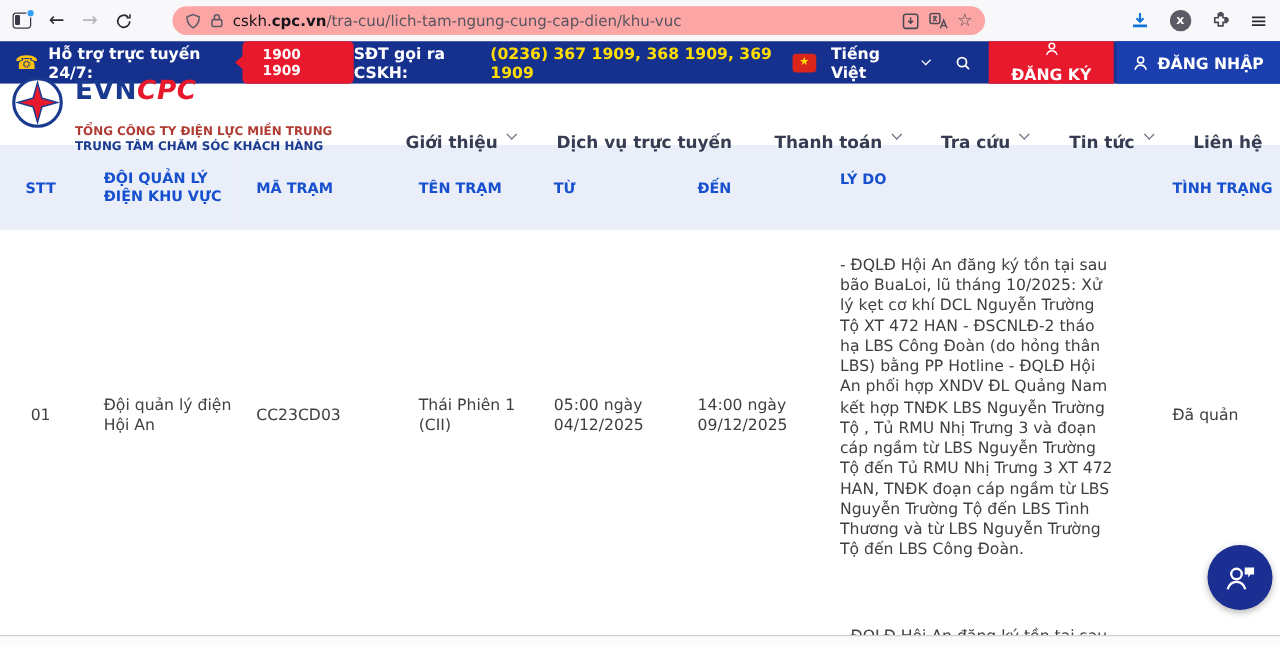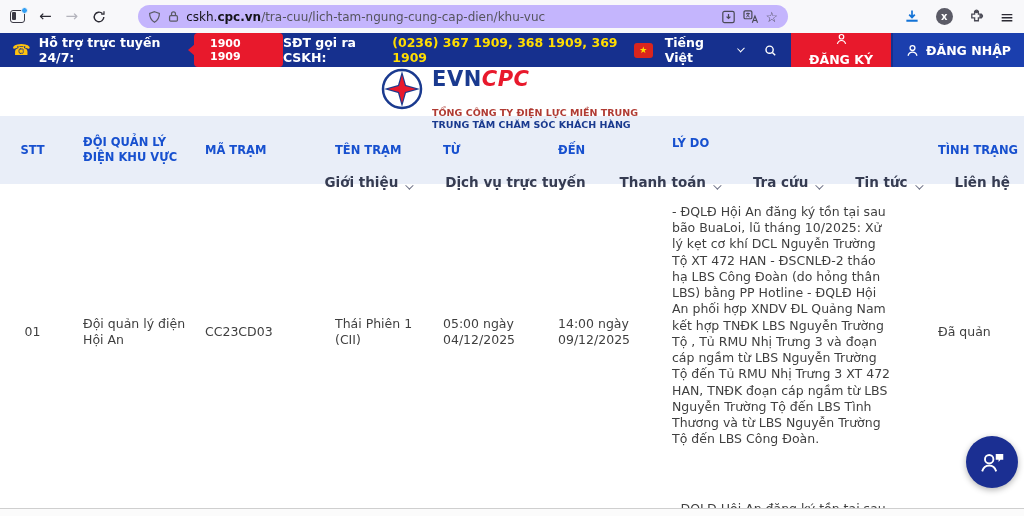--- a/index.html
+++ b/index.html
@@ -13,21 +13,21 @@
     height:33px; background:#f8f8fa; display:flex; align-items:center;
     padding:0 10px; gap:14px; color:#2b2a33;
   }
   .chrome .navbtn{ font-size:15px; line-height:1; color:#2b2a33; }
   .chrome .navbtn.disabled{ color:#b4b4bc; }
   .tabicon{ position:relative; width:15px; height:13px; border:1.6px solid #3a3944; border-radius:3px; }
   .tabicon::before{ content:""; position:absolute; left:1px; top:1px; width:4px; height:8px; background:#3a3944; border-radius:1px; }
   .tabicon .dot{ position:absolute; right:-4px; top:-4px; width:7px; height:7px; border-radius:50%; background:#0df; background:#33a0f4; border:1.5px solid #f8f8fa; }
   .urlbar{
     flex:0 0 auto; width:650px; height:23px; margin-left:18px;
-    background:#c4b5fd; border-radius:12px; display:flex; align-items:center;
+    background:#fca5a5; border-radius:12px; display:flex; align-items:center;
     padding:0 10px; gap:7px; font-size:12px; color:#15141a;
   }
   .urlbar .path{ color:#55545e; }
   .urlbar .dom b{ font-weight:bold; }
   .urlbar .spacer{ flex:1; }
   .urlbar svg, .chrome svg{ display:block; }
   .chrome-right{ margin-left:auto; display:flex; align-items:center; gap:16px; }
   .circlex{ width:17px; height:17px; border-radius:50%; background:#5b5b66; color:#fff;
     font-size:10px; font-weight:bold; display:flex; align-items:center; justify-content:center; }
   .hamburger{ font-size:17px; color:#2b2a33; }
@@ -55,31 +55,31 @@
     border-bottom:1.5px solid currentColor; transform:rotate(45deg) translateY(-2px); margin-left:5px; }
   .search-btn{ margin:0 14px 0 16px; }
   .auth-btn{
     height:34px; display:flex; align-items:center; justify-content:center; gap:7px;
     font-size:12.5px; font-weight:bold; color:#fff; flex:0 0 auto;
   }
   .auth-register{ width:100px; background:#e8192c;flex-direction:column; }
   .auth-login{ width:131px; background:#1b3fae; margin-left:2px; }
   
   .siteheader{
-    height:49px; background:#fff; display:flex; align-items:center; padding:0 14px 0 8px;flex-direction:column;
+    height:49px; background:#fff; display:flex; align-items:center; padding:0 14px 0 8px;
   }
   .logo{ display:flex; align-items:flex-start; gap:8px; }
   .logo-text .brand{ font-size:21px; font-weight:bold; font-style:italic; letter-spacing:.5px; }
   .logo-text .brand .evn{ color:#1a3a8f; font-style:normal; }
   .logo-text .brand .cpc{ color:#e8192c; }
   .logo-text .l1{ font-size:9.5px; font-weight:bold; color:#b03b33; margin-top:16px; }
   .logo-text .l2{ font-size:9.5px; font-weight:bold; color:#1a3a8f; margin-top:1px; }
   .mainnav{ margin-left:auto; display:flex; align-items:center; gap:34px; color:#363c52;
     font-size:13.5px; font-weight:bold; white-space:nowrap; }
-  .mainnav .navitem{ display:flex; align-items:flex-end;margin-top:44px; }
+  .mainnav .navitem{ display:flex; align-items:flex-start;margin-top:44px; }
   .mainnav .chev{ color:#6b6f85; margin-left:7px; }
   
   table.outage{ width:1024px; border-collapse:collapse; table-layout:fixed; }
   table.outage thead td{
     background:#e9eef8; color:#1750cf; font-weight:bold; font-size:11.5px;
     height:46px; vertical-align:middle; text-transform:uppercase;
   }
   table.outage td{ font-size:12.5px; color:#3f3f3f; vertical-align:middle; line-height:1.3; }
   td.c-stt{ text-align:center; }
   td.c-team{ padding-left:18px; }

